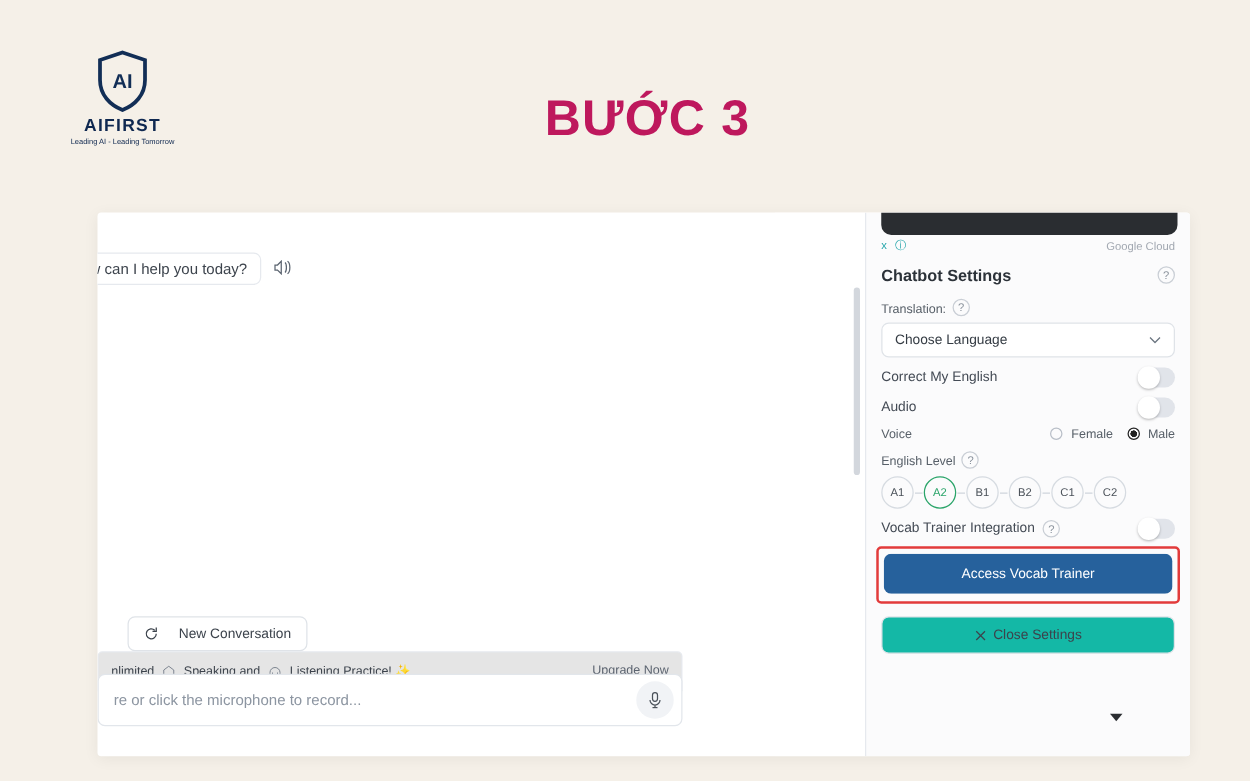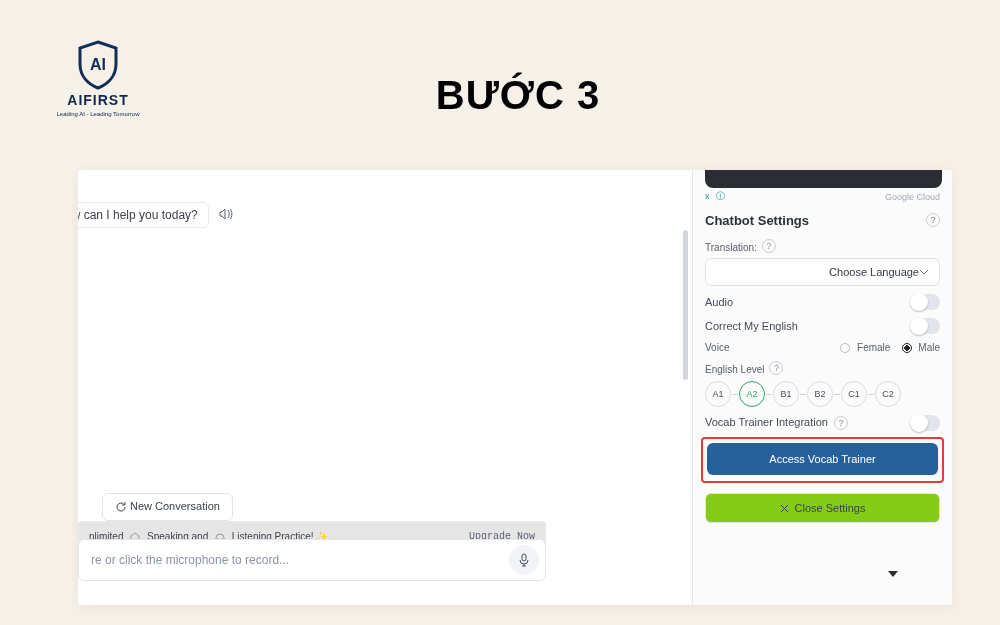--- a/index.html
+++ b/index.html
@@ -32,21 +32,21 @@
     position:absolute;left:28px;top:40px;width:140px;text-align:center;
   }
   .shield{
     width:44px;height:50px;margin:0 auto 3px;position:relative;
   }
   .shield svg{width:44px;height:50px;}
   .brandname{font:700 14px/1 Arial;letter-spacing:1px;color:var(--brand);}
   .tagline{font:400 6px/1.4 Arial;color:var(--brand);margin-top:3px;}
   .page-title{
     position:absolute;left:0;right:0;top:75px;text-align:center;
-    font:800 40px/1 Arial;letter-spacing:1px;color:#000000;padding-left:36px;
+    font:800 40px/1 Arial;letter-spacing:1px;color:#be185d;padding-left:36px;
   }
 
   
   .app{
     position:absolute;
     left:78px;top:170px;right:48px;bottom:20px;
     background:var(--app);
     border-radius:3px;
     box-shadow:0 2px 12px rgba(0,0,0,.06);
     overflow:hidden;
@@ -74,33 +74,33 @@
     display:flex;align-items:center;
     font:400 12px/1 Arial;color:#3c434c;
   }
   .chat-top .bubble{
     background:#fff;border:1px solid var(--border);
     padding:6px 10px;border-radius:0 6px 6px 0;
   }
   .spk-icon{margin-left:10px;color:#5b6470;}
   .new-conv{
     position:absolute;left:24px;bottom:84px;
-    display:inline-flex;gap:3px;
+    display:inline-flex;align-items:center;gap:16px;
     padding:7px 12px;border:1px solid #dfe3e8;border-radius:6px;
     background:#fff;font:400 11px/1 Arial;color:#3c434c;
   }
 
   .upgrade-bar{
     position:absolute;left:0;right:74px;bottom:52px;height:32px;
     border:1px solid var(--border);border-radius:4px 4px 0 0;
     display:flex;align-items:center;justify-content:space-between;
     padding:0 10px;font:400 10px/1 Arial;color:#3c434c;background:#e5e5e5;
   }
   .upgrade-bar .tags svg{vertical-align:-2px;margin:0 4px;}
-  .upgrade-link{color:#5c6470;font-family:Liberation Mono, monospace;}
+  .upgrade-link{color:#5c6470;}
 
   .input-bar{
     position:absolute;left:0;right:74px;bottom:24px;height:42px;
     border:1px solid #e2e6eb;border-radius:6px;
     display:flex;align-items:center;padding:0 6px 0 12px;
     font:400 12px/1 Arial;color:#8c95a1;background:#fff;
   }
   .mic{width:30px;height:30px;border-radius:50%;
     background:#f1f3f6;display:flex;align-items:center;justify-content:center;
     margin-left:auto;}
@@ -121,21 +121,21 @@
   }
   .set-header h3{margin:0;font:700 13px/1 Arial;color:#2c3239;}
   .q{width:14px;height:14px;border:1px solid #c9ced5;border-radius:50%;
      display:inline-flex;align-items:center;justify-content:center;
      font:400 9px/1 Arial;color:#8a929c;}
 
   .field{padding:6px 12px 2px;}
   .label-row{display:flex;align-items:flex-end;gap:5px;font-size:10px;color:#586069;margin-bottom:5px;}
   .select{
     border:1px solid #dfe3e8;border-radius:6px;height:28px;
-    display:flex;align-items:center;justify-content:flex-end;
+    display:flex;align-items:center;justify-content:space-between;
     padding:0 10px;font:400 11px/1 Arial;color:#353c44;background:#fff;
   }
   .row-between{display:flex;align-items:center;justify-content:space-between;}
   .toggle{position:relative;width:30px;height:16px;background:#e1e4ea;border-radius:10px;}
   .toggle::after{content:"";position:absolute;left:0px;top:-1px;width:18px;height:18px;
     background:#fff;border-radius:50%;box-shadow:0 1px 2px rgba(0,0,0,.25);}
   .voice-row{display:flex;align-items:flex-end;justify-content:space-between;font-size:10px;color:#586069;}
   .radio{width:10px;height:10px;border:1px solid #b8bec7;border-radius:50%;display:inline-block;margin-right:4px;vertical-align:-2px;}
   .radio.on{border-color:#222;background:radial-gradient(circle,#222 45%,transparent 50%);}
 
@@ -156,21 +156,21 @@
     display:flex;align-items:center;justify-content:center;height:32px;
     background:var(--blue);color:#fff;border-radius:6px;
     font:400 11px/1 Arial;margin:6px 12px 0;
     border:2px solid transparent;
   }
   .btn-primary-wrap{border:2px solid var(--red);border-radius:4px;margin:4px 8px 0;
     padding:4px 2px 6px;}
   .btn-primary-wrap .btn-primary{margin:0 2px;}
   .btn-close{
     display:flex;align-items:center;justify-content:center;height:30px;
-    background:#84cc16;border:1px solid #dfe3e8;border-radius:6px;
+    background:#14b8a6;border:1px solid #dfe3e8;border-radius:6px;
     font:400 11px/1 Arial;color:#3c434c;margin:10px 12px 0;gap:6px;
   }
   .tri{
     position:absolute;right:54px;bottom:28px;width:0;height:0;
     border-left:5px solid transparent;border-right:5px solid transparent;
     border-top:6px solid #2a2d31;
   }
 </style>
 </head>
 <body>
@@ -262,26 +262,26 @@
       </div>
       <div class="select">
         <span>Choose Language</span>
         <svg width="10" height="6" viewBox="0 0 10 6">
           <path d="M1 1l4 4 4-4" fill="none" stroke="#6b7580" stroke-width="1"></path>
         </svg>
       </div>
     </div>
 
     <div class="field row-between">
+      <span>Correct My English</span>
+      <span class="toggle"></span>
+    </div>
+
+    <div class="field row-between">
       <span>Audio</span>
-      <span class="toggle"></span>
-    </div>
-
-    <div class="field row-between">
-      <span>Correct My English</span>
       <span class="toggle"></span>
     </div>
 
     <div class="field voice-row">
       <span>Voice</span>
       <span>
         <span>
           <span class="radio"></span>
           <span>Female</span>
         </span>

